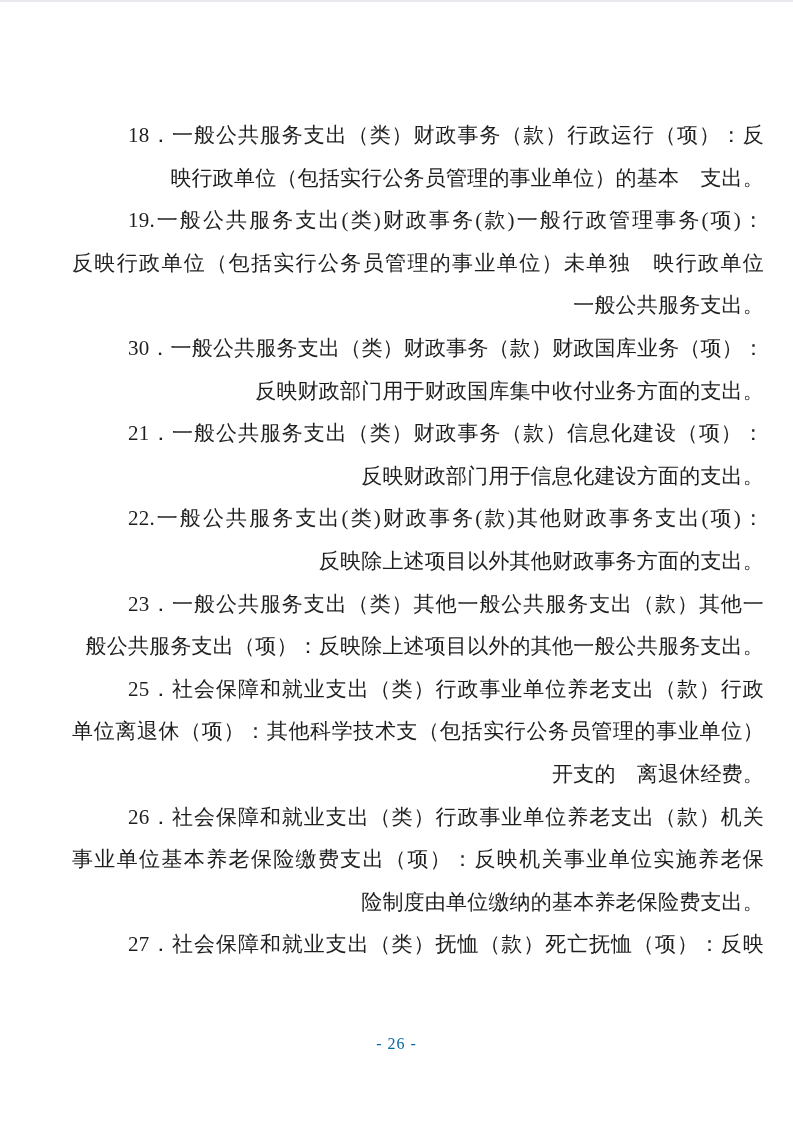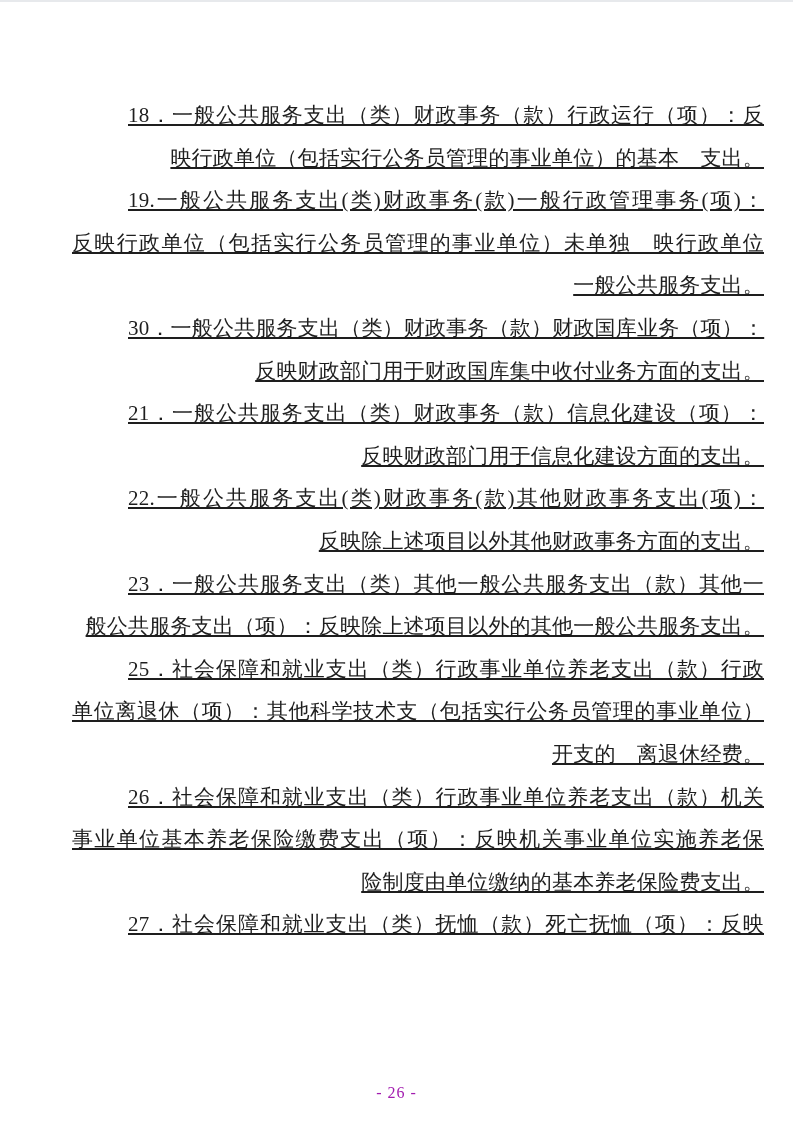--- a/index.html
+++ b/index.html
@@ -14,23 +14,22 @@
     background: #ffffff;
     overflow: hidden;
     font-family: "Liberation Serif", "DejaVu Serif", serif;
     color: #1e1e1e;
     border-top: 2px solid #e7e9ec;
     box-sizing: border-box;
   }
   .doc {
     position: absolute;
     left: 72px;
-    top: 92px;
+    top: 112px;
     width: 692px;
-    text-decoration: underline;
   }
   .paragraph {
     margin: 0;
     padding: 0;
   }
   .line {
     font-size: 21px;
     height: 42.6px;
     line-height: 42.6px;
     white-space: nowrap;
@@ -40,26 +39,26 @@
   .line.first {
     text-indent: 56px;
   }
   .line.j {
     text-align: justify;
     text-align-last: justify;
   }
   .page-number {
     position: absolute;
     left: 0;
-    top: 1082px;
+    top: 1033px;
     width: 100%;
     text-align: center;
     font-size: 16px;
     letter-spacing: 1px;
-    color: #a21caf;
+    color: #0369a1;
   }
 </style>
 </head>
 <body>
 
 <div class="page">
   <div class="doc">
       <div class="paragraph">
         <div class="line j first">18．一般公共服务支出（类）财政事务（款）行政运行（项）：反</div>
         <div class="line">映行政单位（包括实行公务员管理的事业单位）的基本　支出。</div>

